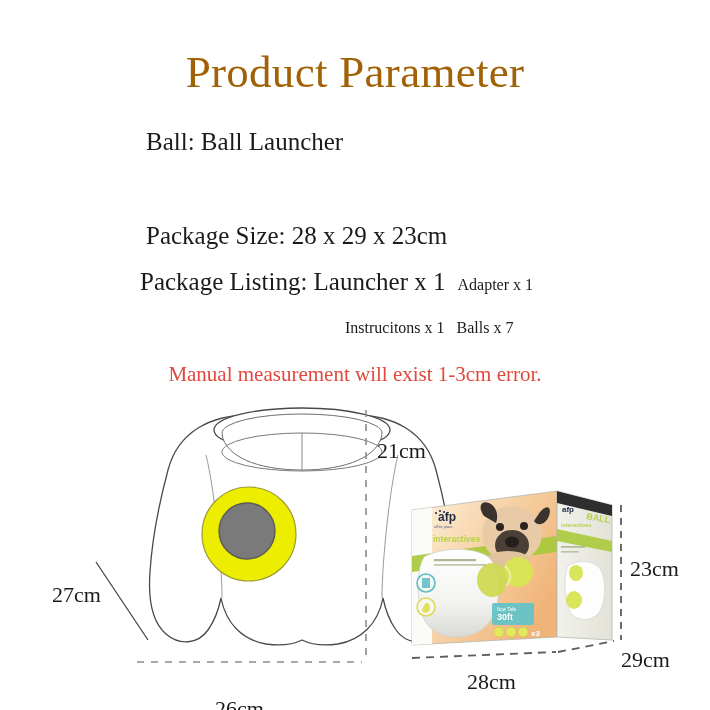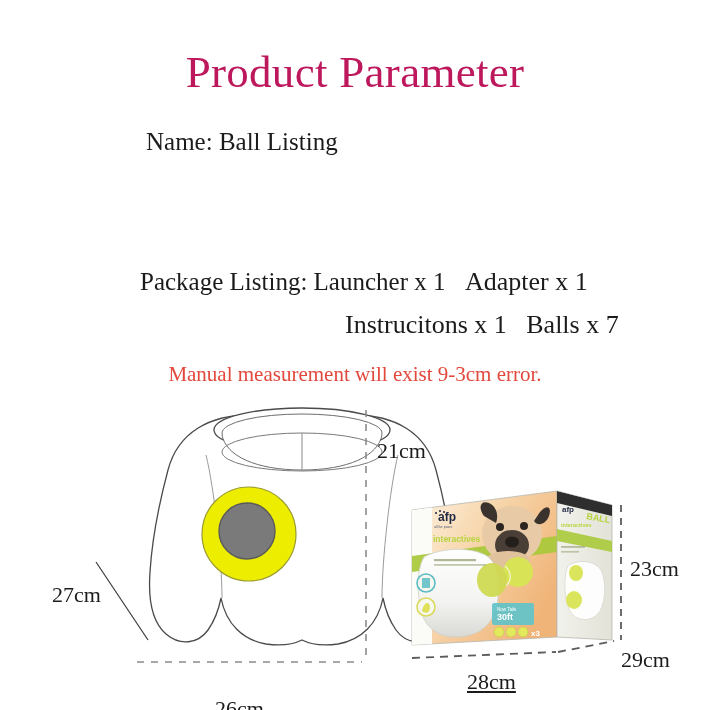--- a/index.html
+++ b/index.html
@@ -16,21 +16,21 @@
     font-family: "Liberation Serif", "DejaVu Serif", serif;
   }
 
   
   #title {
     position: absolute;
     left: 0;
     top: 46px;
     width: 710px;
     text-align: center;
-    color: #be185d;
+    color: #a16207;
     font-size: 45px;
     line-height: 52px;
     font-weight: normal;
     letter-spacing: 0.3px;
   }
 
   
   .spec-line {
     position: absolute;
     color: #1b1b1b;
@@ -38,21 +38,21 @@
     line-height: 30px;
     white-space: pre;
   }
   #spec-name      { left: 146px; top: 127px; }
   #spec-product   { left: 146px; top: 175px; }
   #spec-package   { left: 146px; top: 221px; }
   #spec-listing-1 { left: 140px; top: 267px; }
   #spec-listing-2 { left: 345px; top: 310px; }
 
   .listing-sub {
-    font-size: 26px;
+    font-size: 16px;
   }
 
   #warning {
     position: absolute;
     left: 0;
     top: 361px;
     width: 710px;
     text-align: center;
     color: #e2483c;
     font-size: 21px;
@@ -65,49 +65,50 @@
     position: absolute;
     color: #1b1b1b;
     font-size: 22px;
     line-height: 26px;
     white-space: pre;
   }
   #dim-21 { left: 377px; top: 438px; }
   #dim-27 { left: 52px;  top: 582px; }
   #dim-26 { left: 215px; top: 696px; text-align: right; }
   #dim-23 { left: 630px; top: 556px; text-align: center; }
-  #dim-28 { left: 467px; top: 669px; text-decoration: underline; }
+  #dim-28 { left: 467px; top: 669px; }
   #dim-29 { left: 594px; top: 647px; margin-left: 27px; }
 
   
   #launcher-svg, #box-svg, #dims-svg {
     position: absolute;
     left: 0;
     top: 0;
     width: 710px;
     height: 710px;
     pointer-events: none;
   }
 </style>
 </head>
 <body>
 
 <div id="page">
 
   <div id="title">Product Parameter</div>
 
-  <div class="spec-line" id="spec-name">Name: Ball Listing</div>
-
-
+  <div class="spec-line" id="spec-name">Ball: Ball Launcher</div>
+
+
+  <div class="spec-line" id="spec-package">Package Size: 28 x 29 x 23cm</div>
 
   <div class="spec-line" id="spec-listing-1"><span>Package Listing: Launcher x 1</span><span class="listing-sub">&nbsp;&nbsp;&nbsp;</span><span class="listing-sub">Adapter x 1</span></div>
 
   <div class="spec-line" id="spec-listing-2"><span class="listing-sub">Instrucitons x 1</span><span class="listing-sub">&nbsp;&nbsp;&nbsp;</span><span class="listing-sub">Balls x 7</span></div>
 
-  <div id="warning">Manual measurement will exist 9-3cm error.</div>
+  <div id="warning">Manual measurement will exist 1-3cm error.</div>
 
   <svg id="launcher-svg" viewBox="0 0 710 710">
 
     <path d="M250,415
              C 210,415 178,432 168,470
              C 160,500 152,540 150,572
              C 148,600 152,622 166,634
              C 180,646 198,644 208,630
              C 215,620 219,608 221,598
              C 226,624 243,640 266,644

